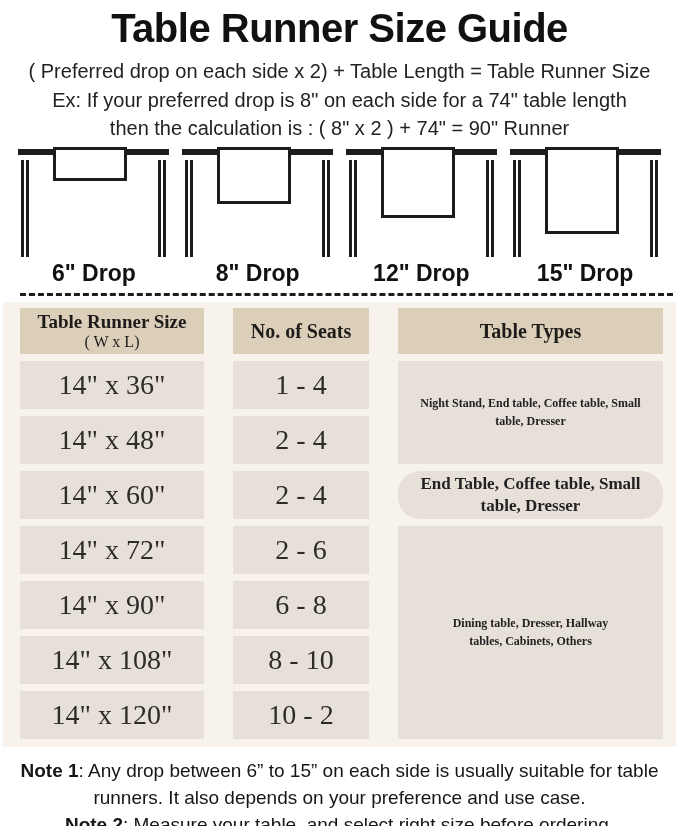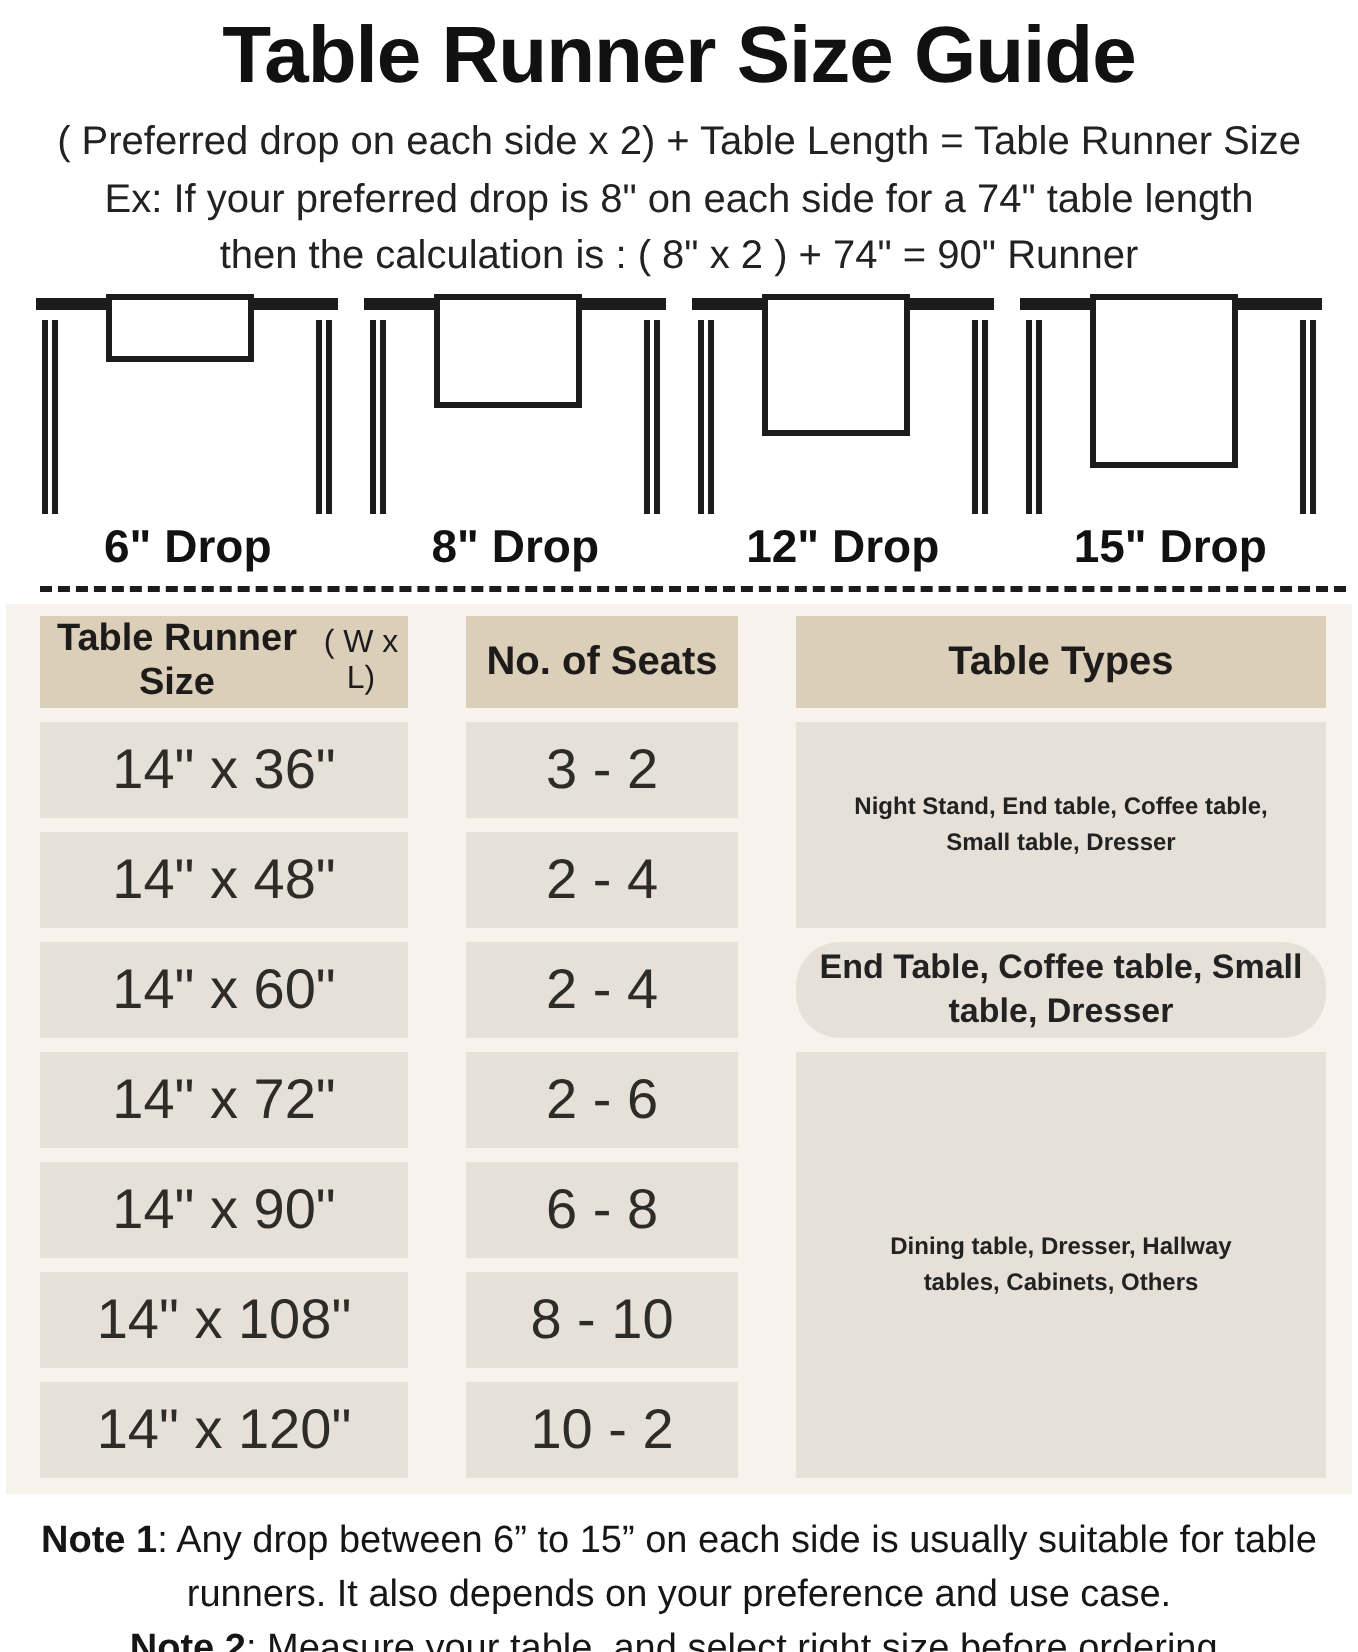--- a/index.html
+++ b/index.html
@@ -52,22 +52,23 @@
     margin:6px 3px 0 3px;background:var(--section-bg);
     padding:6px 13px 8px 17px;
   }
   .grid{
     display:grid;
     grid-template-columns:184px 136px 1fr;
     grid-template-rows:46px repeat(7,48px);
     column-gap:29px;row-gap:7px;
   }
   .gcell{
-    display:flex;flex-direction:row;align-items:center;justify-content:center;
+    display:flex;flex-direction:column;align-items:center;justify-content:center;
     text-align:center;
+    font-family:Liberation Serif, serif;
   }
   .hcell{background:var(--header-bg);}
   .dcell{background:var(--cell-bg);}
   .h1a{font-size:19px;line-height:22px;font-weight:700;}
   .h1b{font-size:16px;line-height:18px;font-weight:400;}
   .h2,.h3{font-size:20px;font-weight:700;}
   .val{font-size:28px;font-weight:400;color:#2e2c29;}
   .types{font-size:12px;font-weight:700;line-height:1.45;color:#222;}
   .typesA{padding:0 14px;}
   .typesB{font-size:17px;line-height:1.3;padding:0 6px;border-radius:22px;}
@@ -146,21 +147,21 @@
       </div>
 
       <div class="gcell dcell val" style="grid-area:2/1">14" x 36"</div>
       <div class="gcell dcell val" style="grid-area:3/1">14" x 48"</div>
       <div class="gcell dcell val" style="grid-area:4/1">14" x 60"</div>
       <div class="gcell dcell val" style="grid-area:5/1">14" x 72"</div>
       <div class="gcell dcell val" style="grid-area:6/1">14" x 90"</div>
       <div class="gcell dcell val" style="grid-area:7/1">14" x 108"</div>
       <div class="gcell dcell val" style="grid-area:8/1">14" x 120"</div>
 
-      <div class="gcell dcell val" style="grid-area:2/2">3 - 2</div>
+      <div class="gcell dcell val" style="grid-area:2/2">1 - 4</div>
       <div class="gcell dcell val" style="grid-area:3/2">2 - 4</div>
       <div class="gcell dcell val" style="grid-area:4/2">2 - 4</div>
       <div class="gcell dcell val" style="grid-area:5/2">2 - 6</div>
       <div class="gcell dcell val" style="grid-area:6/2">6 - 8</div>
       <div class="gcell dcell val" style="grid-area:7/2">8 - 10</div>
       <div class="gcell dcell val" style="grid-area:8/2">10 - 2</div>
 
       <div class="gcell dcell types typesA" style="grid-area:2/3/4/4">Night Stand, End table, Coffee table, Small table, Dresser</div>
       <div class="gcell dcell types typesB" style="grid-area:4/3/5/4">End Table, Coffee table, Small table, Dresser</div>
       <div class="gcell dcell types typesC" style="grid-area:5/3/9/4">Dining table, Dresser, Hallway tables, Cabinets, Others</div>

